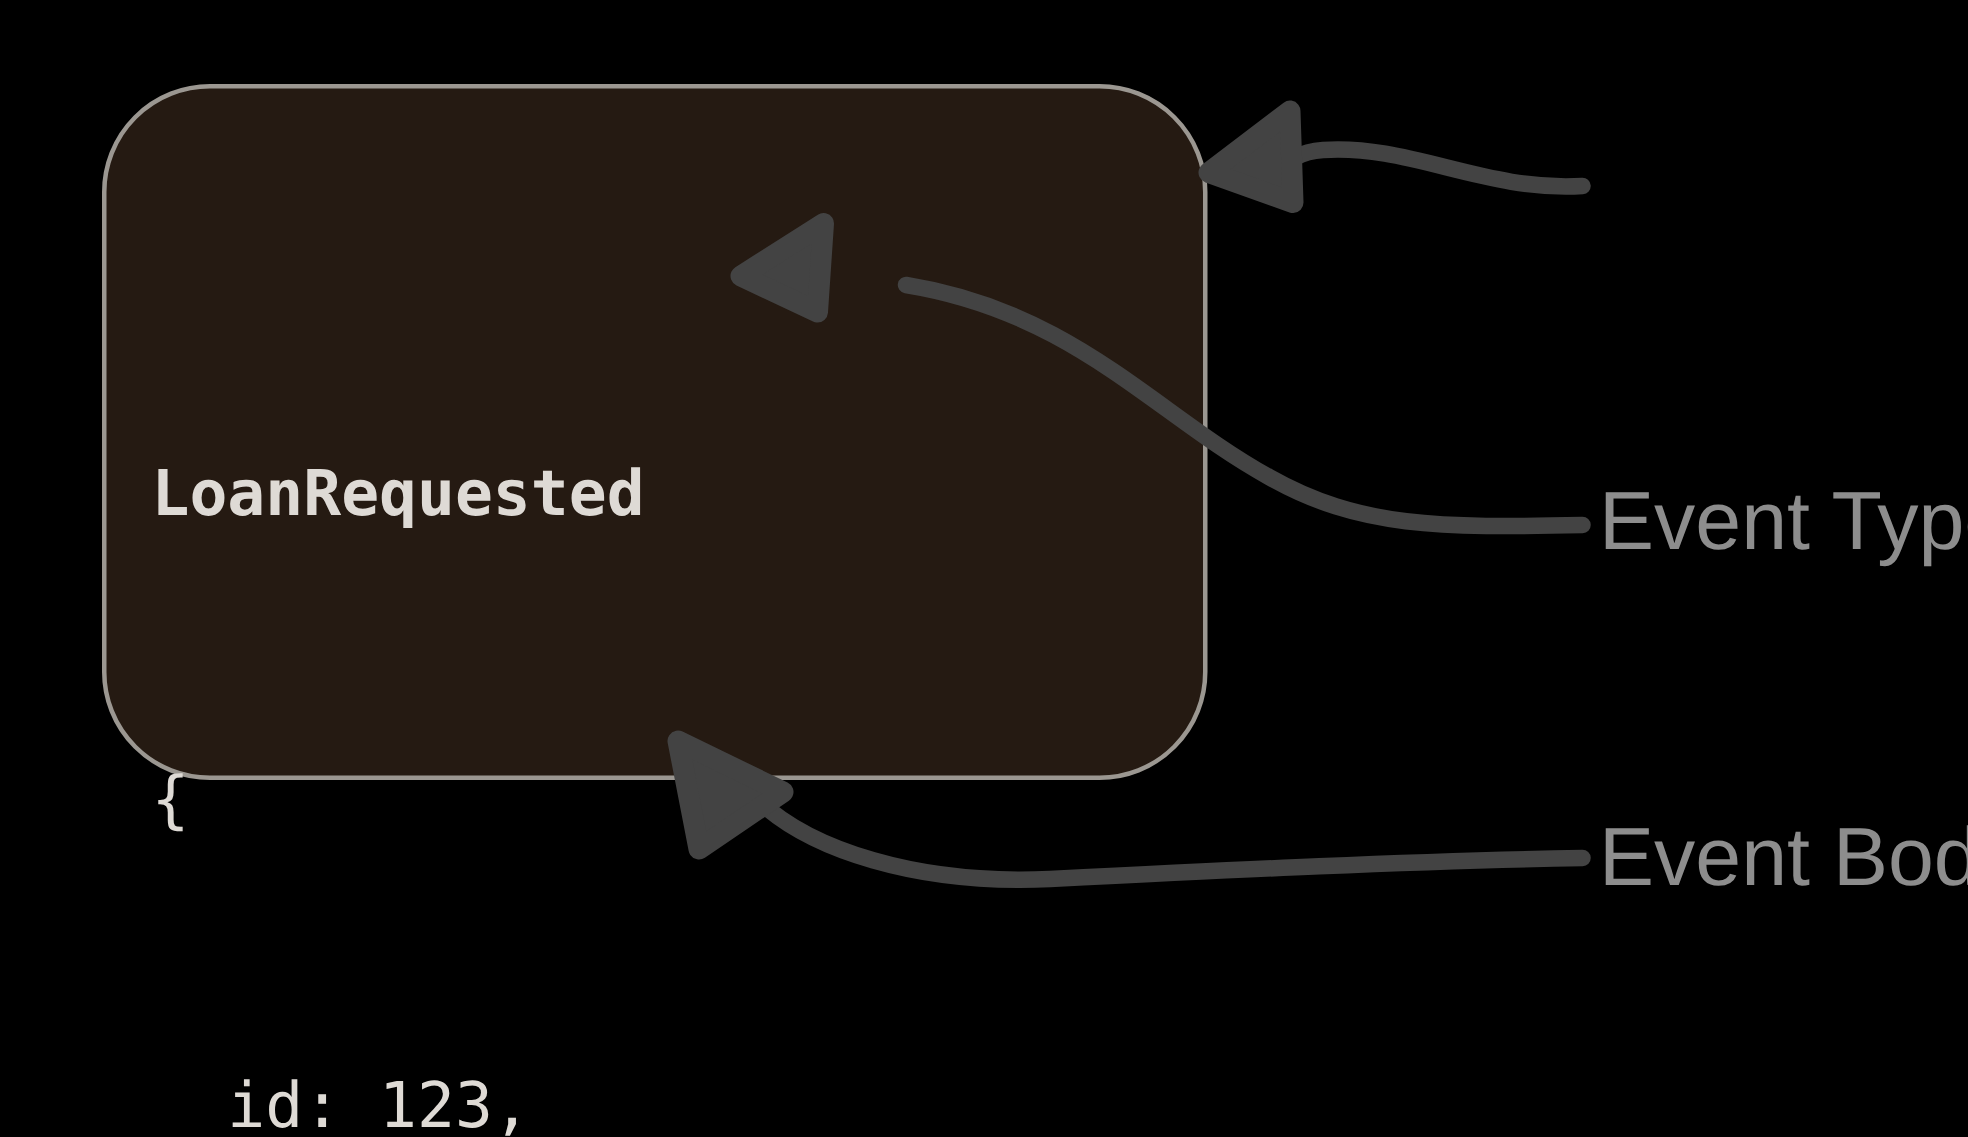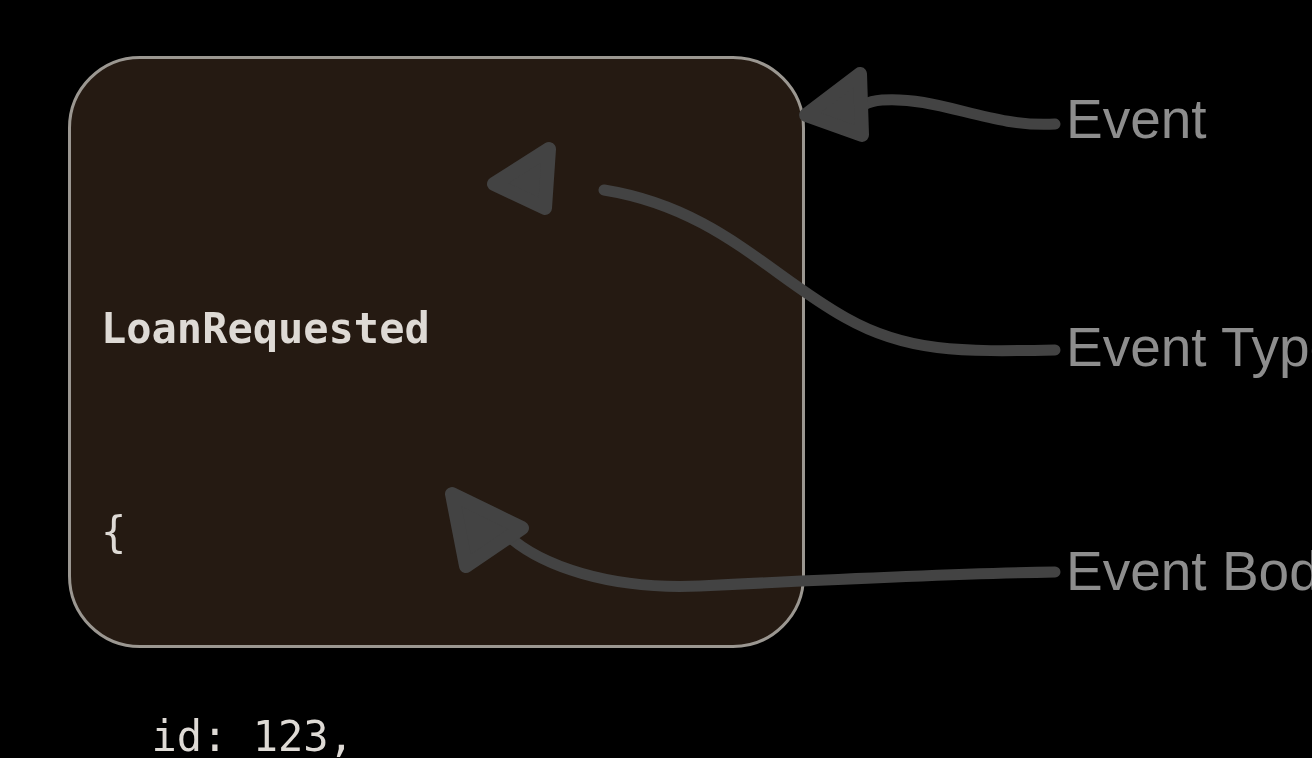--- a/index.html
+++ b/index.html
@@ -20,21 +20,21 @@
     height: 758px;
     background: #000000;
   }
 
   
   #event-card {
     position: absolute;
     left: 68px;
     top: 56px;
     width: 737px;
-    height: 592px;
+    height: 464px;
     box-sizing: border-box;
     background: #251a12;
     border: 3px solid #9b9791;
     border-radius: 72px;
   }
 
   #code-block {
     position: absolute;
     left: 30px;
     top: 100px;
@@ -104,19 +104,18 @@
       <path d="M 1055 350 C 960 352 906 352 846 318 C 770 276 716 208 604 190" fill="none" stroke="#434343" stroke-width="11" stroke-linecap="round"></path>
       <path d="M 494 184 L 549 149 L 545 208 Z" fill="#434343" stroke="#434343" stroke-width="14" stroke-linejoin="round" stroke-linecap="round"></path>
     </g>
 
     <g>
       <path d="M 1055 572 C 940 574 820 580 700 586 C 610 590 540 566 506 534" fill="none" stroke="#434343" stroke-width="11" stroke-linecap="round"></path>
       <path d="M 452 494 L 522 528 L 466 566 Z" fill="#434343" stroke="#434343" stroke-width="14" stroke-linejoin="round" stroke-linecap="round"></path>
     </g>
   </svg>
 
-  <div class="callout-label" id="label-event">Event</div>
 
   <div class="callout-label" id="label-event-type">Event Type</div>
 
   <div class="callout-label" id="label-event-body">Event Body</div>
 
 </div>
 
 </body></html>

